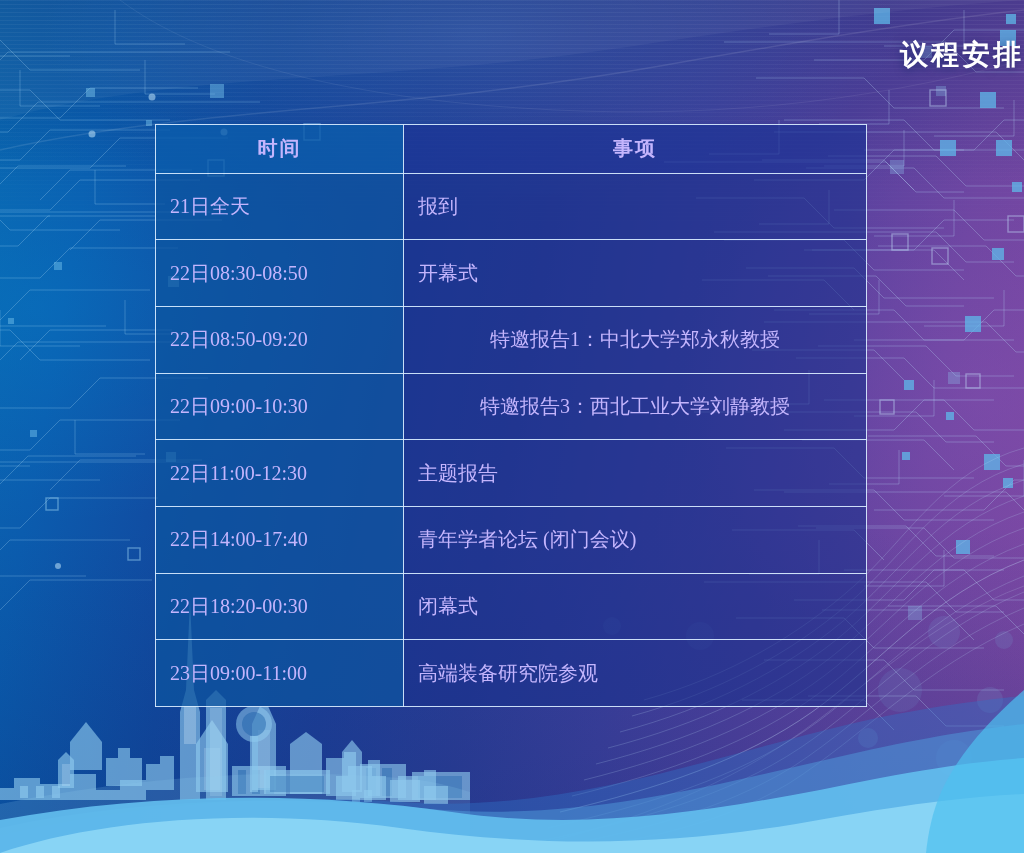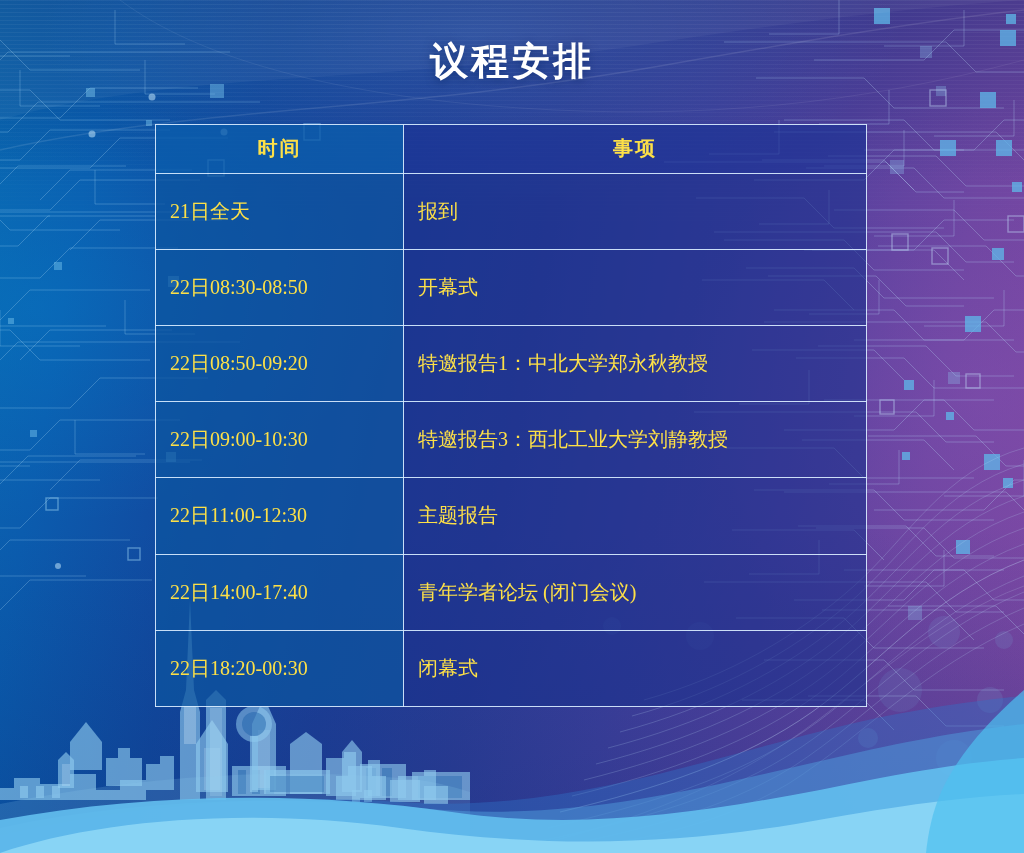--- a/index.html
+++ b/index.html
@@ -65,22 +65,22 @@
     -webkit-mask-image:linear-gradient(180deg, rgba(0,0,0,0.95) 0%, rgba(0,0,0,0.55) 45%, rgba(0,0,0,0) 100%);
             mask-image:linear-gradient(180deg, rgba(0,0,0,0.95) 0%, rgba(0,0,0,0.55) 45%, rgba(0,0,0,0) 100%);
   }
 
   .svg-layer { position:absolute; inset:0; width:1024px; height:853px; }
 
   
   #title {
     position:absolute;
     left:0; right:0; top:36px;
-    text-align:center;
-    font-size:38px;
+    text-align:right;
+    font-size:28px;
     font-weight:bold;
     color:#ffffff;
     letter-spacing:3px;
     text-shadow:0 2px 10px rgba(0,30,90,0.55);
     z-index:6;
   }
 
   
   #agenda-table {
     position:absolute;
@@ -91,21 +91,21 @@
     z-index:5;
     border:1px solid rgba(215,235,255,0.92);
   }
   #agenda-table col.c-time { width:248px; }
   #agenda-table col.c-item { width:463px; }
 
   #agenda-table td, #agenda-table th {
     border:1px solid rgba(215,235,255,0.92);
     height:48.5px;
     padding:0 14px;
-    color:#fde047;
+    color:#c4b5fd;
     font-family:"Liberation Serif", serif;
     font-size:20px;
     font-weight:normal;
     white-space:nowrap;
     overflow:hidden;
   }
 
   #agenda-table th {
     font-family:"Liberation Sans", sans-serif;
     font-weight:bold;
@@ -115,21 +115,21 @@
   }
 
   
   .col-time { background:rgba(12,84,160,0.72); text-align:left; }
   .col-item { background:rgba(24,48,140,0.58); }
 
   th.col-time { background:rgba(10,92,172,0.78); }
   th.col-item { background:rgba(26,50,148,0.66); }
 
   td.col-item.center { }
-  td.col-item.left   { text-align:left; padding-left:16px;margin-left:44px; }
+  td.col-item.left   { text-align:center; padding-left:16px;margin-left:44px; }
 </style>
 </head>
 <body>
 
 <div id="stage">
 
   <div class="bg-layer" id="bg-base"></div>
   <div class="bg-layer" id="bg-vert"></div>
   <div class="bg-layer" id="bg-glow"></div>
   <div class="bg-layer" id="bg-scan"></div>
@@ -388,16 +388,20 @@
           <td class="col-item center">主题报告</td>
         </tr>
         <tr>
           <td class="col-time">22日14:00-17:40</td>
           <td class="col-item center">青年学者论坛 (闭门会议)</td>
         </tr>
         <tr>
           <td class="col-time">22日18:20-00:30</td>
           <td class="col-item center">闭幕式</td>
         </tr>
+        <tr>
+          <td class="col-time">23日09:00-11:00</td>
+          <td class="col-item center">高端装备研究院参观</td>
+        </tr>
       </tbody>
   </table>
 
 </div>
 
 </body></html>

